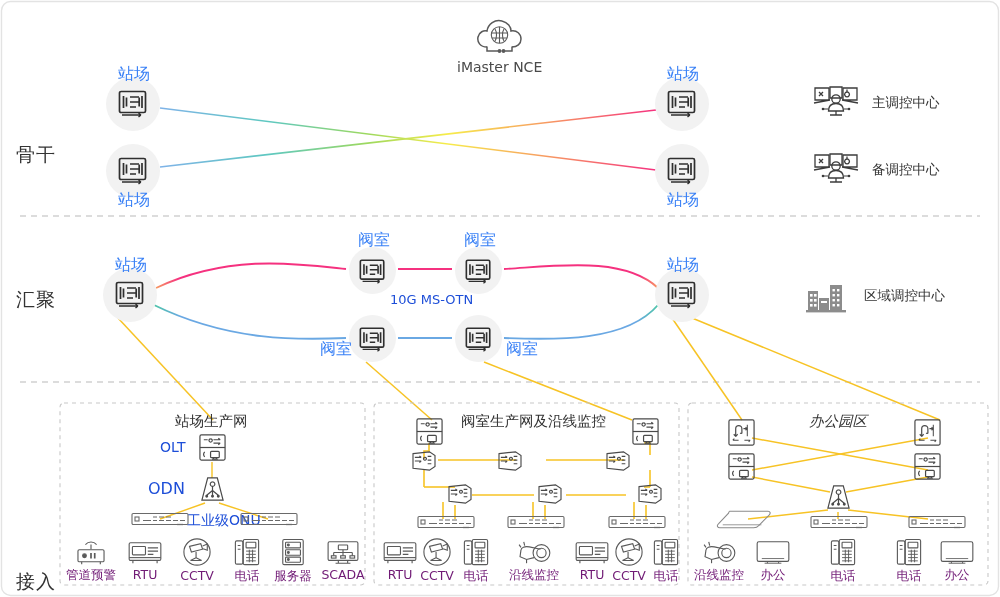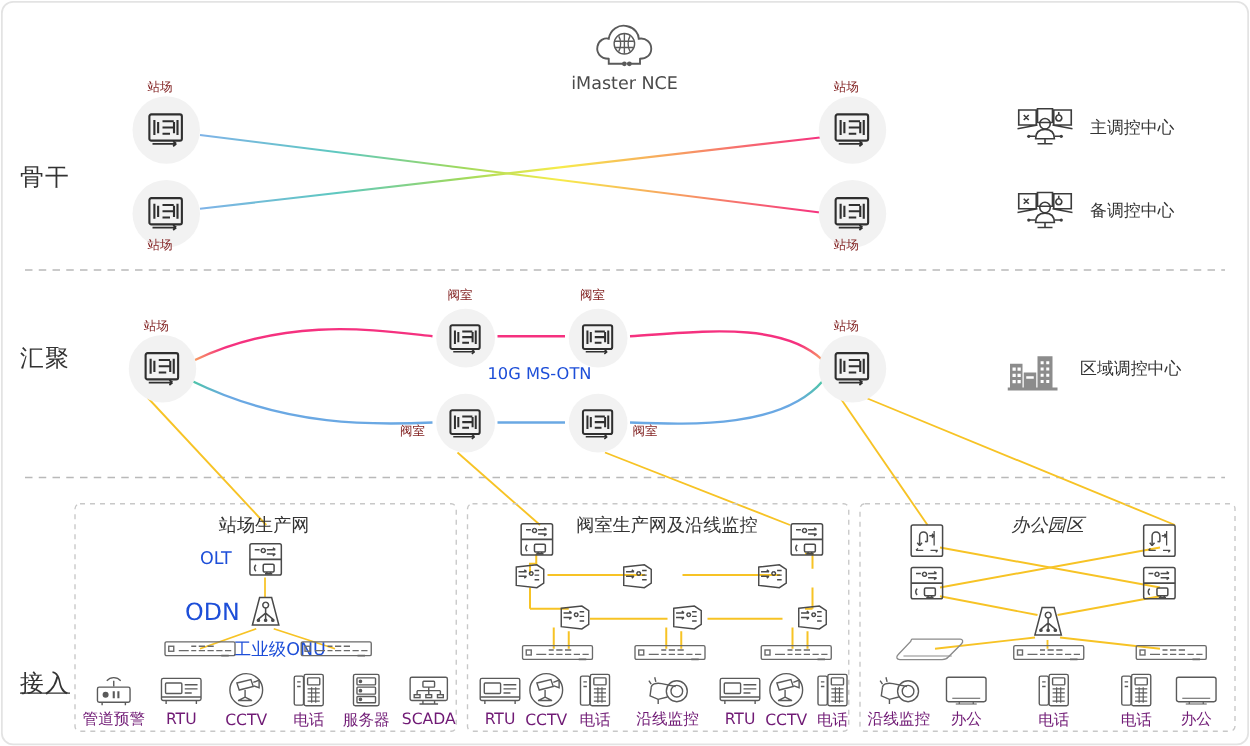--- a/index.html
+++ b/index.html
@@ -1,21 +1,21 @@
 <!DOCTYPE html>
 <html><head>
 <meta charset="utf-8">
 <style>
   html,body{margin:0;padding:0;background:#ffffff;}
   body{font-family:"DejaVu Sans","Liberation Sans",sans-serif;}
   #root{position:relative;width:1000px;height:597px;background:#fff;overflow:hidden;}
   #svgcanvas{position:absolute;left:0;top:0;width:1000px;height:597px;}
   .lbl{position:absolute;color:#3c3c3c;white-space:nowrap;font-size:13px;line-height:1;}
-  .layer-lbl{font-size:19px;color:#333;font-weight:400;letter-spacing:1px;}
-  .node-lbl{font-size:10px;color:#7f1d1d;}
+  .layer-lbl{font-size:19px;color:#333;font-weight:400;letter-spacing:1px;margin-top:12px;}
+  .node-lbl{font-size:16px;color:#3b82f6;}
   .ep-lbl{font-size:13.5px;color:#333;}
   .panel-title{font-size:14.5px;color:#333;text-align:right;}
   .small-lbl{font-size:12.5px;color:#1d4ed8;}
   .dev-lbl{font-size:12.5px;color:#701a75;text-align:center;}
   .nce-lbl{font-size:14px;color:#4a4a4a;}
   .halo{position:absolute;border-radius:50%;background:#f2f2f2;}
   .devcol{position:absolute;display:flex;flex-direction:column;align-items:center;}
   .devcol .dev-lbl{margin-top:1px;}
 </style>
 </head>
@@ -148,21 +148,21 @@
       <line x1="752" y1="477" x2="830" y2="492"></line>
       <line x1="928" y1="477" x2="846" y2="492"></line>
       <line x1="828" y1="510" x2="748" y2="519"></line>
       <line x1="838" y1="512" x2="838" y2="519"></line>
       <line x1="848" y1="510" x2="928" y2="519"></line>
     </g>
   </svg>
 
   <div class="lbl layer-lbl" style="left:16px;top:133px;">骨干</div>
   <div class="lbl layer-lbl" style="left:16px;top:278px;">汇聚</div>
-  <div class="lbl layer-lbl" style="left:16px;top:538px;text-decoration:underline;">接入</div>
+  <div class="lbl layer-lbl" style="left:16px;top:560px;">接入</div>
 
   <div style="position:absolute;left:474px;top:14px;">
     <svg width="52" height="44" viewBox="0 0 52 44" fill="none" stroke="#5a5a5a" stroke-width="1.5">
       <path d="M13,33 C6,33 3,28 4,23 C5,18 10,16 13,17 C14,10 21,5 28,7 C34,8.5 37,13 37,17 C43,16 47,20 47,25 C47,30 43,33 38,33"></path>
       <path d="M13,33 L13,37 L24,37" stroke-linecap="round"></path>
       <path d="M38,33 L38,37 L28,37" stroke-linecap="round"></path>
       <circle cx="25.5" cy="37" r="1.9" fill="#5a5a5a" stroke="none"></circle>
       <circle cx="29.5" cy="37" r="1.9" fill="#5a5a5a" stroke="none"></circle>
       <g stroke-width="1.1">
         <circle cx="25.5" cy="21" r="8.2"></circle>
@@ -361,21 +361,21 @@
   <div style="position:absolute;left:198px;top:433px;">
     <svg width="29" height="29" viewBox="0 0 30 30" fill="none" stroke="#4a4a4a" stroke-width="1.25">
       <rect x="2" y="2" width="26" height="26" rx="1.5"></rect>
       <line x1="2" y1="15" x2="28" y2="15"></line>
       <path d="M6,7 L10,7 M13,6 a1.7,1.7 0 1,0 0.1,0 M16,7 L23,7 M16,10.5 L23,10.5 M23,7 l-2,-1.6 M23,10.5 l-2,1.6"></path>
       <path d="M7,19.5 a3.4,3.4 0 0,0 0,5.2"></path>
       <rect x="13" y="19" width="9" height="6.5" rx="1"></rect>
       <path d="M16,25.5 L16,27 M19,25.5 L19,27 M14.5,27 L20.5,27"></path>
     </svg>
   </div>
-  <div class="lbl small-lbl" style="left:148px;top:481px;font-size:19px;">ODN</div>
+  <div class="lbl small-lbl" style="left:148px;top:481px;font-size:16px;">ODN</div>
   <div style="position:absolute;left:200px;top:476px;">
     <svg width="25" height="27" viewBox="0 0 26 28" fill="none" stroke="#4a4a4a" stroke-width="1.25">
       <path d="M8,2 L18,2 L24,25 L2,25 Z"></path>
       <path d="M13,6 a2.4,2.4 0 1,0 0.1,0"></path>
       <path d="M13,10.5 L13,15 M13,15 L7,20 M13,15 L13,20 M13,15 L19,20"></path>
       <circle cx="7" cy="21" r="0.9" fill="#4a4a4a"></circle>
       <circle cx="13" cy="21" r="0.9" fill="#4a4a4a"></circle>
       <circle cx="19" cy="21" r="0.9" fill="#4a4a4a"></circle>
     </svg>
   </div>

